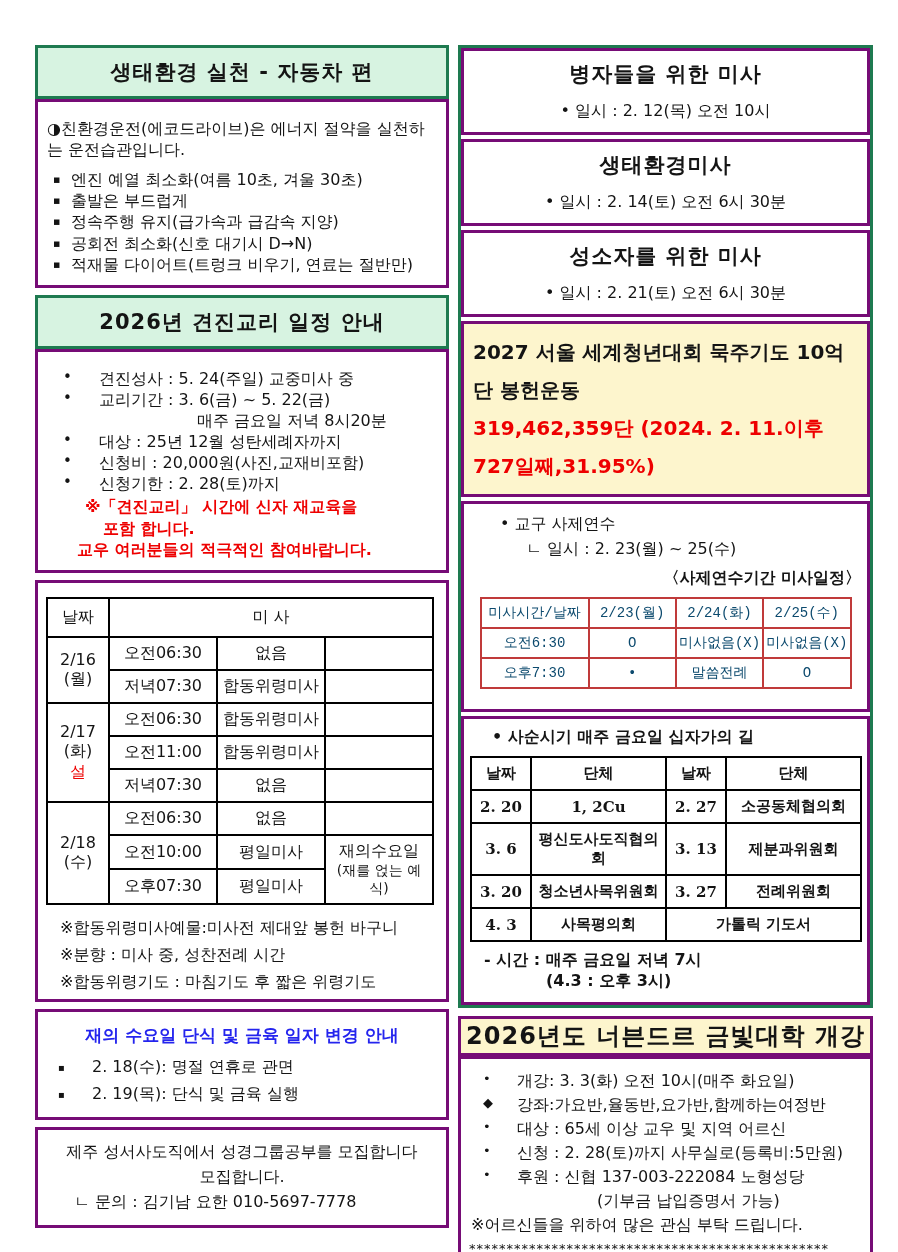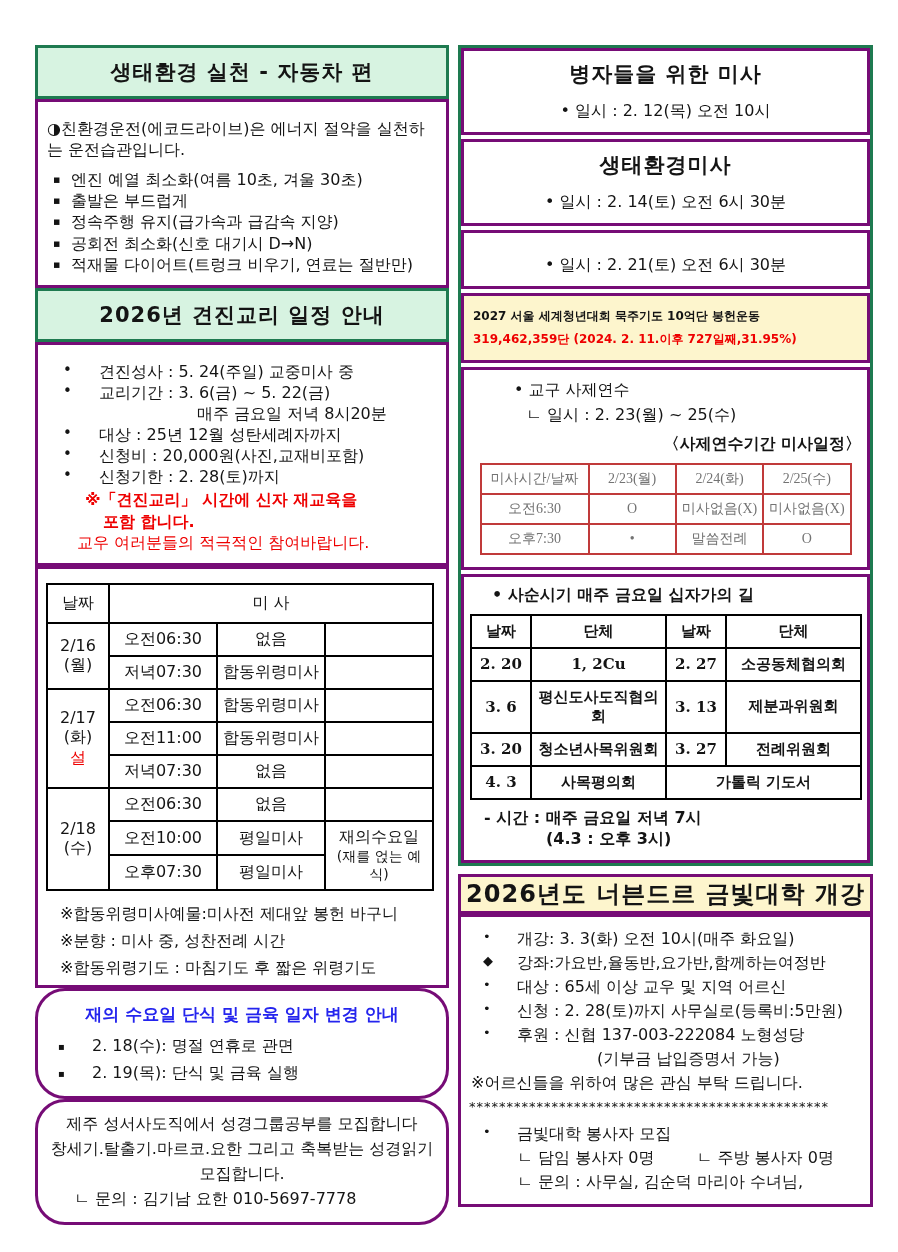--- a/index.html
+++ b/index.html
@@ -16,21 +16,21 @@
     margin:0;
     width:898px;
     min-height:1252px;
     background:#ffffff;
     color:#141414;
     font-family:"DejaVu Sans", sans-serif;
   }
   .page{display:flex;gap:9px;padding:45px 25px 14px 35px;}
   .lcol{width:414px;flex:none;display:flex;flex-direction:column;}
   .rcol{width:415px;flex:none;display:flex;flex-direction:column;}
-  .sec{border-radius:30px;}
+  .sec{margin-bottom:7px;}
   .ghead{
     background:var(--mint);
     border:3px solid var(--green);
     text-align:center;
     font-weight:bold;
     font-size:21px;
     padding:10px 2px;
     letter-spacing:1px;
   }
   .pbox{border:3px solid var(--purple);background:#fff;}
@@ -39,21 +39,21 @@
   .intro{margin:0 0 9px 0;}
   .sq-item{display:flex;margin:0 0 0 6px;}
   .sq-item .mk{width:18px;flex:none;font-size:11px;line-height:21px;}
   
   .rd-item{display:flex;margin-left:16px;}
   .rd-item .mk{width:36px;flex:none;font-size:15px;}
   .cont-line{margin-left:150px;}
   .red{color:var(--red);}
   .rednote1{margin:2px 0 0 38px;font-weight:bold;}
   .rednote2{margin-left:56px;font-weight:bold;}
-  .rednote3{margin-left:30px;font-weight:normal;}
+  .rednote3{margin-left:30px;font-weight:bold;}
   
   .holiday-table{border-collapse:collapse;margin:14px 6px 10px 8px;table-layout:fixed;width:388px;}
   .holiday-table td{border:2px solid #000;text-align:center;font-size:16px;padding:5px 2px;vertical-align:middle;}
   .holiday-table .c-date{width:62px;}
   .holiday-table .c-time{width:114px;}
   .holiday-table .c-name{width:122px;}
   .holiday-table .c-extra{width:90px;}
   .holiday-table .hrow td{padding:8px 2px;}
   .ash-small{font-size:14px;}
   .notes{margin:4px 0 4px 22px;line-height:1.68;}
@@ -64,28 +64,28 @@
   .ash-item .mk{width:34px;flex:none;font-size:10px;line-height:21px;}
   
   .bible{padding:10px 6px;font-size:16px;line-height:1.55;}
   .t-center{text-align:center;}
   .ind30{margin-left:30px;}
   
   .green-wrap{border:3px solid var(--green);display:flex;flex-direction:column;gap:4px;margin-bottom:8px;}
   .massbox{padding:9px 4px 10px 4px;}
   .massbox .mtitle{text-align:center;font-weight:bold;font-size:21px;letter-spacing:1px;}
   .massbox .mline{text-align:center;font-size:16px;margin-top:13px;}
-  .wyd{padding:9px 9px;background:var(--yellow);font-size:12px;font-weight:bold;line-height:1.9;}
+  .wyd{padding:9px 9px;background:var(--yellow);font-size:20px;font-weight:bold;line-height:1.9;}
   .wyd .l2{color:var(--red);}
   .ptbox{padding:10px 6px 12px 6px;font-size:16px;}
-  .pt-bullet{margin-left:44px;}
+  .pt-bullet{margin-left:30px;}
   .pt-sub{margin-left:56px;margin-top:4px;}
   .pt-caption{text-align:right;margin-top:8px;font-weight:bold;}
-  .priest-table{border-collapse:collapse;margin:8px auto 0 auto;table-layout:fixed;width:372px;
-    font-family:Liberation Serif, serif;color:#737373;}
+  .priest-table{border-collapse:collapse;margin:8px auto 8px auto;table-layout:fixed;width:372px;
+    font-family:Liberation Mono, monospace;color:#0c4a6e;}
   .priest-table td{border:2px solid var(--tred);text-align:center;font-size:14px;padding:5px 1px;}
   .priest-table .pc0{width:108px;}
   .stbox{padding:8px 6px 10px 6px;font-size:16px;}
   .st-bullet{margin-left:22px;font-weight:bold;}
   .stations-table{border-collapse:collapse;margin:8px auto 0 auto;table-layout:fixed;width:382px;
     font-family:"DejaVu Serif", serif;font-weight:bold;}
   .stations-table td{border:2px solid #000;text-align:center;font-size:15px;padding:6px 1px;}
   .stations-table .sc-d{width:60px;}
   .stations-table .sc-g{width:135px;}
   .st-note{margin:8px 0 0 14px;font-weight:bold;}
@@ -254,21 +254,20 @@
         <span>2. 18(수): 명절 연휴로 관면</span>
       </div>
       <div class="ash-item">
         <span class="mk">▪</span>
         <span>2. 19(목): 단식 및 금육 실행</span>
       </div>
     </div>
 
     <div class="sec pbox bible">
       <div class="t-center">제주 성서사도직에서 성경그룹공부를 모집합니다</div>
-      <div class="t-center">창세기.탈출기.마르코.요한 그리고 축복받는 성경읽기</div>
       <div class="t-center">모집합니다.</div>
       <div class="ind30">ㄴ  문의 : 김기남 요한 010-5697-7778</div>
 
     </div>
 
   </div>
 
   <div class="rcol">
 
     <div class="green-wrap">
@@ -277,20 +276,21 @@
         <div class="mtitle">병자들을 위한 미사</div>
         <div class="mline">•   일시 : 2. 12(목) 오전 10시</div>
       </div>
 
       <div class="pbox massbox">
         <div class="mtitle">생태환경미사</div>
         <div class="mline">•   일시 : 2. 14(토) 오전 6시 30분</div>
       </div>
 
       <div class="pbox massbox">
+        <div class="mtitle">성소자를 위한 미사</div>
         <div class="mline">•   일시 : 2. 21(토) 오전 6시 30분</div>
       </div>
 
       <div class="pbox wyd">
         <div class="l1">2027 서울 세계청년대회 묵주기도 10억단 봉헌운동</div>
         <div class="l2">319,462,359단 (2024. 2. 11.이후 727일째,31.95%)</div>
       </div>
 
       <div class="pbox ptbox">
         <div class="pt-bullet">•   교구 사제연수</div>

